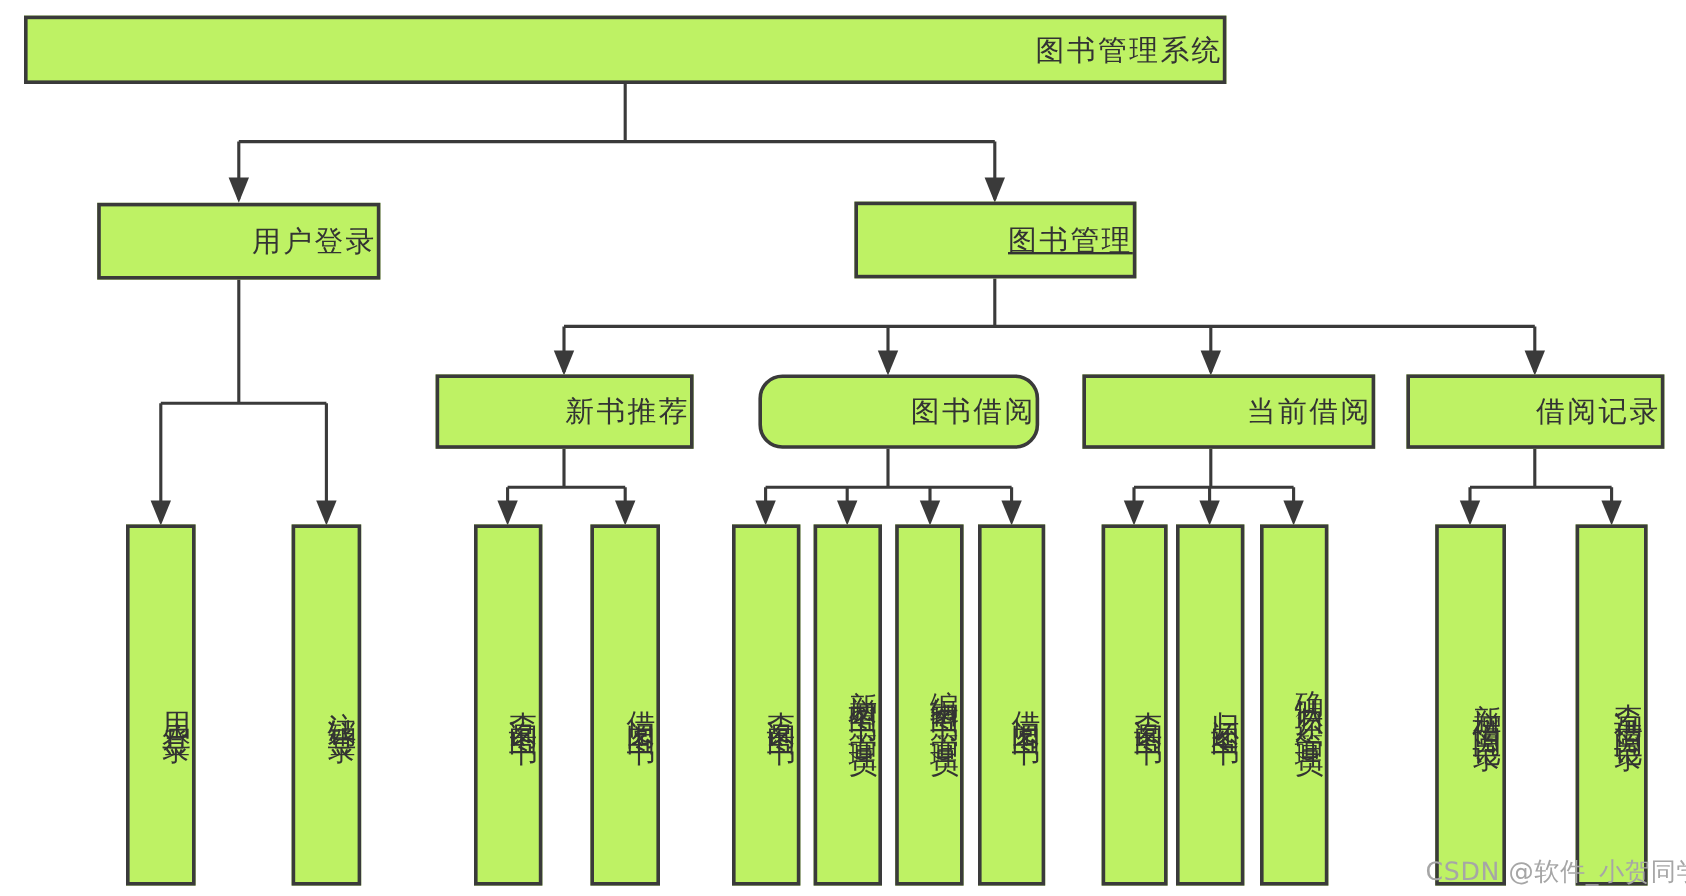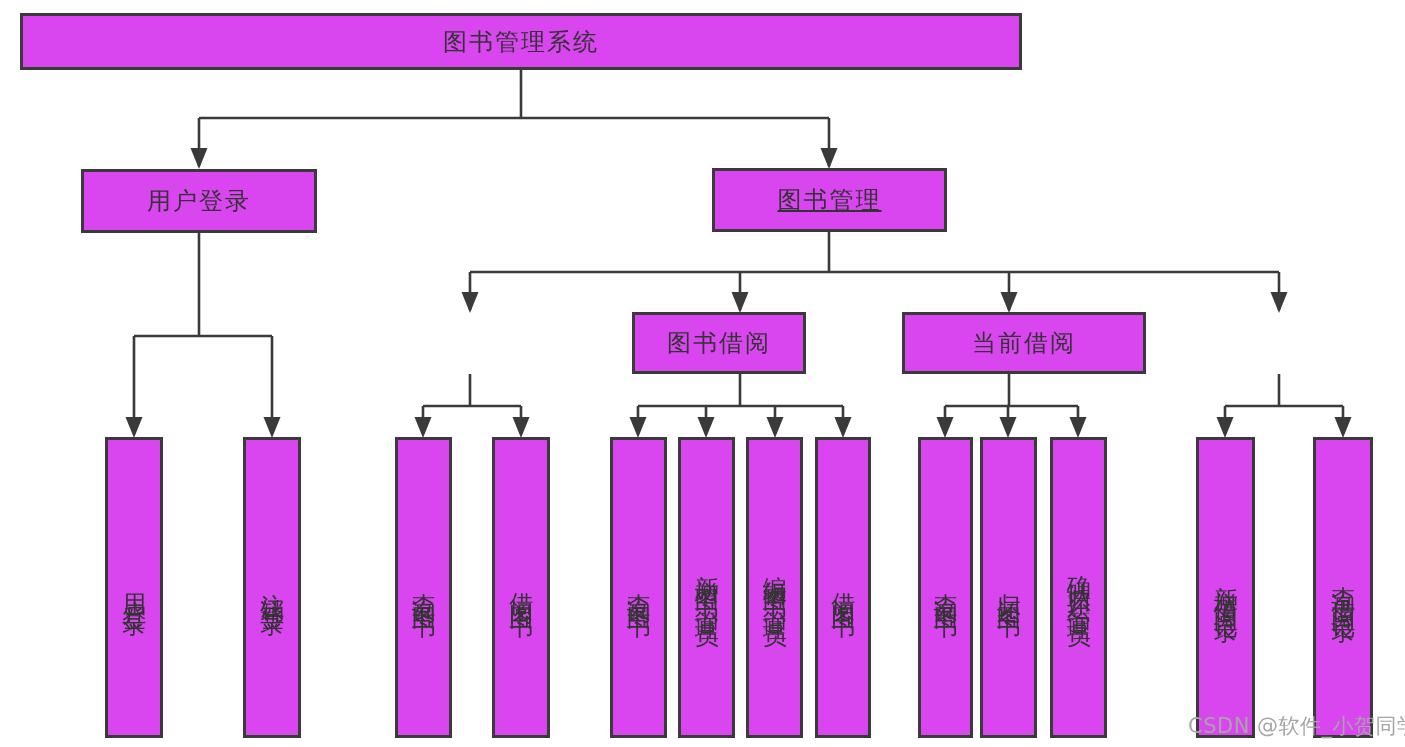--- a/index.html
+++ b/index.html
@@ -2,22 +2,22 @@
 <html><head>
 <meta charset="utf-8">
 <style>
   html,body { margin:0; padding:0; background:#ffffff; }
   #canvas {
     position:relative; width:1405px; height:747px; background:#ffffff;
     font-family:"DejaVu Sans","Liberation Sans",sans-serif; overflow:hidden;
   }
   svg.connectors { position:absolute; left:0; top:0; z-index:1; }
   .box {
-    position:absolute; background:#d946ef; border:3px solid #3a3a3a;
-    box-sizing:border-box; display:flex; align-items:center; justify-content:center;
+    position:absolute; background:#bef264; border:3px solid #3a3a3a;
+    box-sizing:border-box; display:flex; align-items:center; justify-content:flex-end;
     color:#333333; z-index:2;
   }
   .hbox span { font-size:24px; letter-spacing:2px; white-space:nowrap; }
   .vbox span { writing-mode:vertical-rl; font-size:24px; letter-spacing:7px; line-height:1.1; }
   .watermark {
     position:absolute; left:1188px; top:712px; z-index:5;
     font-size:21px; color:#a6a6a6; letter-spacing:0.5px; white-space:nowrap;
   }
 </style>
 </head>
@@ -62,25 +62,31 @@
     <span>图书管理系统</span>
   </div>
 
   <div class="box hbox" style="left:81px; top:169px; width:236px; height:64px;">
     <span>用户登录</span>
   </div>
   <div class="box hbox" style="left:712px; top:168px; width:235px; height:64px;text-decoration:underline;">
     <span>图书管理</span>
   </div>
 
-  <div class="box hbox" style="left:632px; top:312px; width:174px; height:62px;">
+  <div class="box hbox" style="left:363px; top:312px; width:215px; height:62px;">
+    <span>新书推荐</span>
+  </div>
+  <div class="box hbox" style="left:632px; top:312px; width:234px; height:62px;border-radius:20px;">
     <span>图书借阅</span>
   </div>
   <div class="box hbox" style="left:902px; top:312px; width:244px; height:62px;">
     <span>当前借阅</span>
+  </div>
+  <div class="box hbox" style="left:1172px; top:312px; width:215px; height:62px;">
+    <span>借阅记录</span>
   </div>
 
   <div class="box vbox" style="left:105px; top:437px; width:58px; height:301px;">
     <span>用户登录</span>
   </div>
   <div class="box vbox" style="left:243px; top:437px; width:58px; height:301px;">
     <span>注销登录</span>
   </div>
 
   <div class="box vbox" style="left:395px; top:437px; width:57px; height:301px;">

